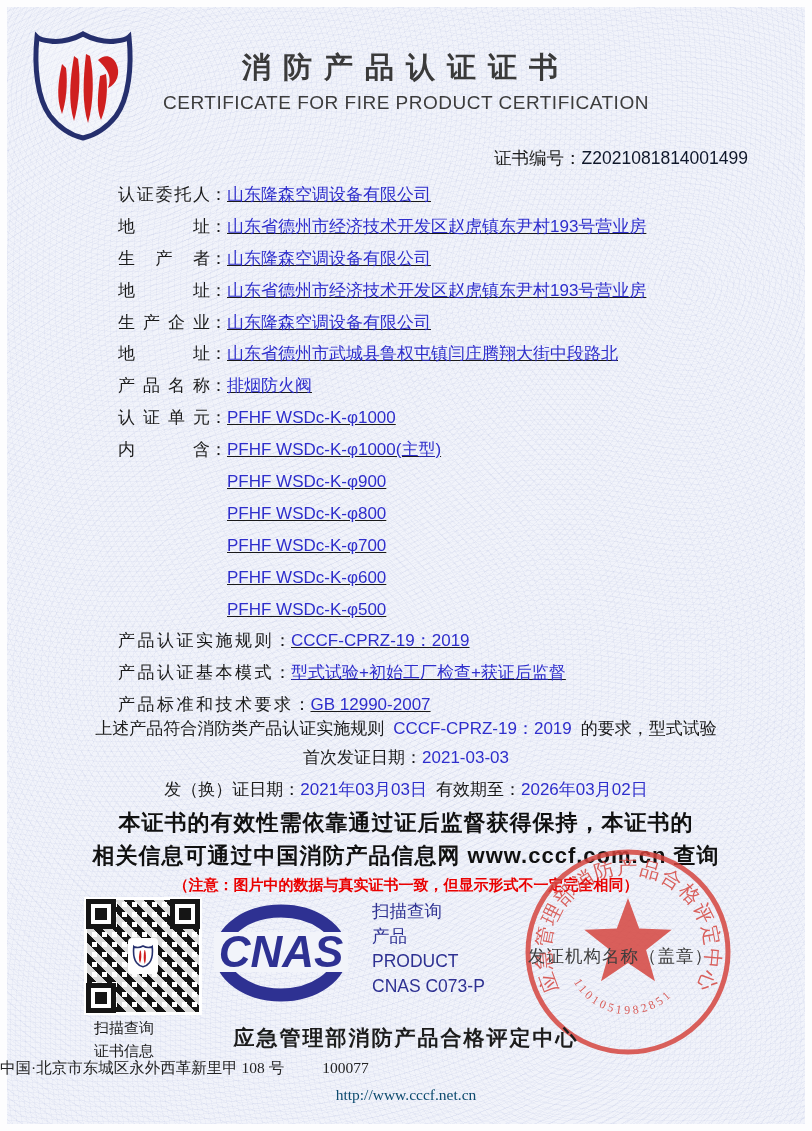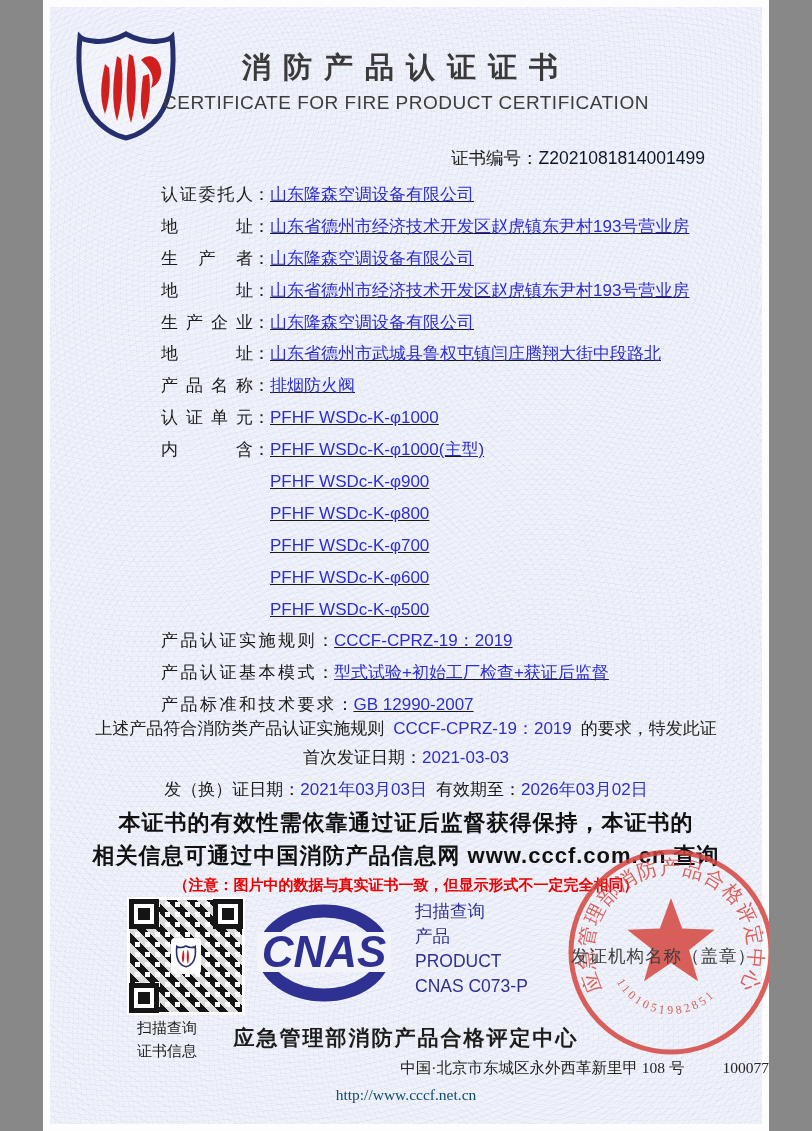--- a/index.html
+++ b/index.html
@@ -1,17 +1,17 @@
 <!DOCTYPE html>
 <html><head>
 <meta charset="utf-8">
 <style>
   html,body{margin:0;padding:0;background:#888;}
   .page{
-    position:relative;width:726px;height:1131px;margin:0 auto;background:#fdfdfe;
+    position:relative;width:812px;height:1131px;margin:0 auto;background:#fdfdfe;
     font-family:"Liberation Sans","DejaVu Sans",sans-serif;overflow:hidden;
   }
   .page::before{ 
     content:"";position:absolute;inset:7px;background-color:#f1f3fa;
     background-image:
       repeating-radial-gradient(circle at 15% 8%, rgba(108,124,192,.06) 0 1px, rgba(0,0,0,0) 1px 5px),
       repeating-radial-gradient(circle at 85% 25%, rgba(108,124,192,.05) 0 1px, rgba(0,0,0,0) 1px 6px),
       repeating-radial-gradient(circle at 35% 60%, rgba(108,124,192,.05) 0 1px, rgba(0,0,0,0) 1px 7px),
       repeating-radial-gradient(circle at 70% 92%, rgba(108,124,192,.05) 0 1px, rgba(0,0,0,0) 1px 5px);
   }
@@ -55,21 +55,21 @@
   .qr-caption{position:absolute;left:94px;top:1016px;font-size:15px;line-height:23px;color:#1c1c1c;}
   .cnas-logo{position:absolute;left:214px;top:903px;width:134px;height:100px;}
   .cnas-text{position:absolute;left:372px;top:899px;font-size:17.5px;line-height:25px;color:#2e3192;white-space:nowrap;}
   
   .seal{position:absolute;left:518px;top:842px;width:220px;height:220px;opacity:.84;}
   .seal-overlay{position:absolute;left:528px;top:944px;font-size:17.5px;letter-spacing:1px;color:#3d3d3d;
                 font-family:"Liberation Serif","DejaVu Serif",serif;white-space:nowrap;z-index:2;}
   
   .footer-org{position:absolute;left:0;right:0;top:1024px;text-align:center;font-size:21px;font-weight:bold;
               letter-spacing:2px;color:#1c1c1c;font-family:"Liberation Serif","DejaVu Serif",serif;}
-  .footer-addr{position:absolute;left:0;right:0;top:1058px;text-align:right;font-size:15.5px;color:#222;
+  .footer-addr{position:absolute;left:0;right:0;top:1058px;text-align:left;font-size:15.5px;color:#222;
                font-family:"Liberation Serif","DejaVu Serif",serif;white-space:nowrap;}
   .footer-addr .post{margin-left:38px;}
   .footer-url{position:absolute;left:0;right:0;top:1086px;text-align:center;font-size:15.5px;color:#0c4a6e;
               font-family:"Liberation Serif","DejaVu Serif",serif;}
 </style>
 </head>
 <body>
 
 <div class="page">
   <div class="layer">
@@ -104,21 +104,21 @@
       <div class="frow cont"><span class="flabel"></span><span class="colon">：</span><span class="fvalue">PFHF WSDc-K-φ700</span></div>
       <div class="frow cont"><span class="flabel"></span><span class="colon">：</span><span class="fvalue">PFHF WSDc-K-φ600</span></div>
       <div class="frow cont"><span class="flabel"></span><span class="colon">：</span><span class="fvalue">PFHF WSDc-K-φ500</span></div>
       <div class="frow wide"><span class="flabel">产品认证实施规则</span><span class="colon">：</span><span class="fvalue">CCCF-CPRZ-19：2019</span></div>
       <div class="frow wide"><span class="flabel">产品认证基本模式</span><span class="colon">：</span><span class="fvalue">型式试验+初始工厂检查+获证后监督</span></div>
       <div class="frow wide"><span class="flabel">产品标准和技术要求</span><span class="colon">：</span><span class="fvalue">GB 12990-2007</span></div>
     </div>
 
     <div class="statements">
       <div class="s-line">
-        <span>上述产品符合消防类产品认证实施规则</span><span class="blue gap">CCCF-CPRZ-19：2019</span><span class="gap">的要求，特发此证</span>
+        <span>上述产品符合消防类产品认证实施规则</span><span class="blue gap">CCCF-CPRZ-19：2019</span><span class="gap">的要求，型式试验</span>
       </div>
       <div class="s-line2">
         <span>首次发证日期：</span><span class="blue">2021-03-03</span>
       </div>
       <div class="s-line2">
         <span>发（换）证日期：</span><span class="blue">2021年03月03日</span><span class="gap">有效期至：</span><span class="blue">2026年03月02日</span>
       </div>
       <div class="v-line">本证书的有效性需依靠通过证后监督获得保持，本证书的</div>
       <div class="v-line">相关信息可通过中国消防产品信息网 www.cccf.com.cn 查询</div>
       <div class="notice">（注意：图片中的数据与真实证书一致，但显示形式不一定完全相同）</div>

